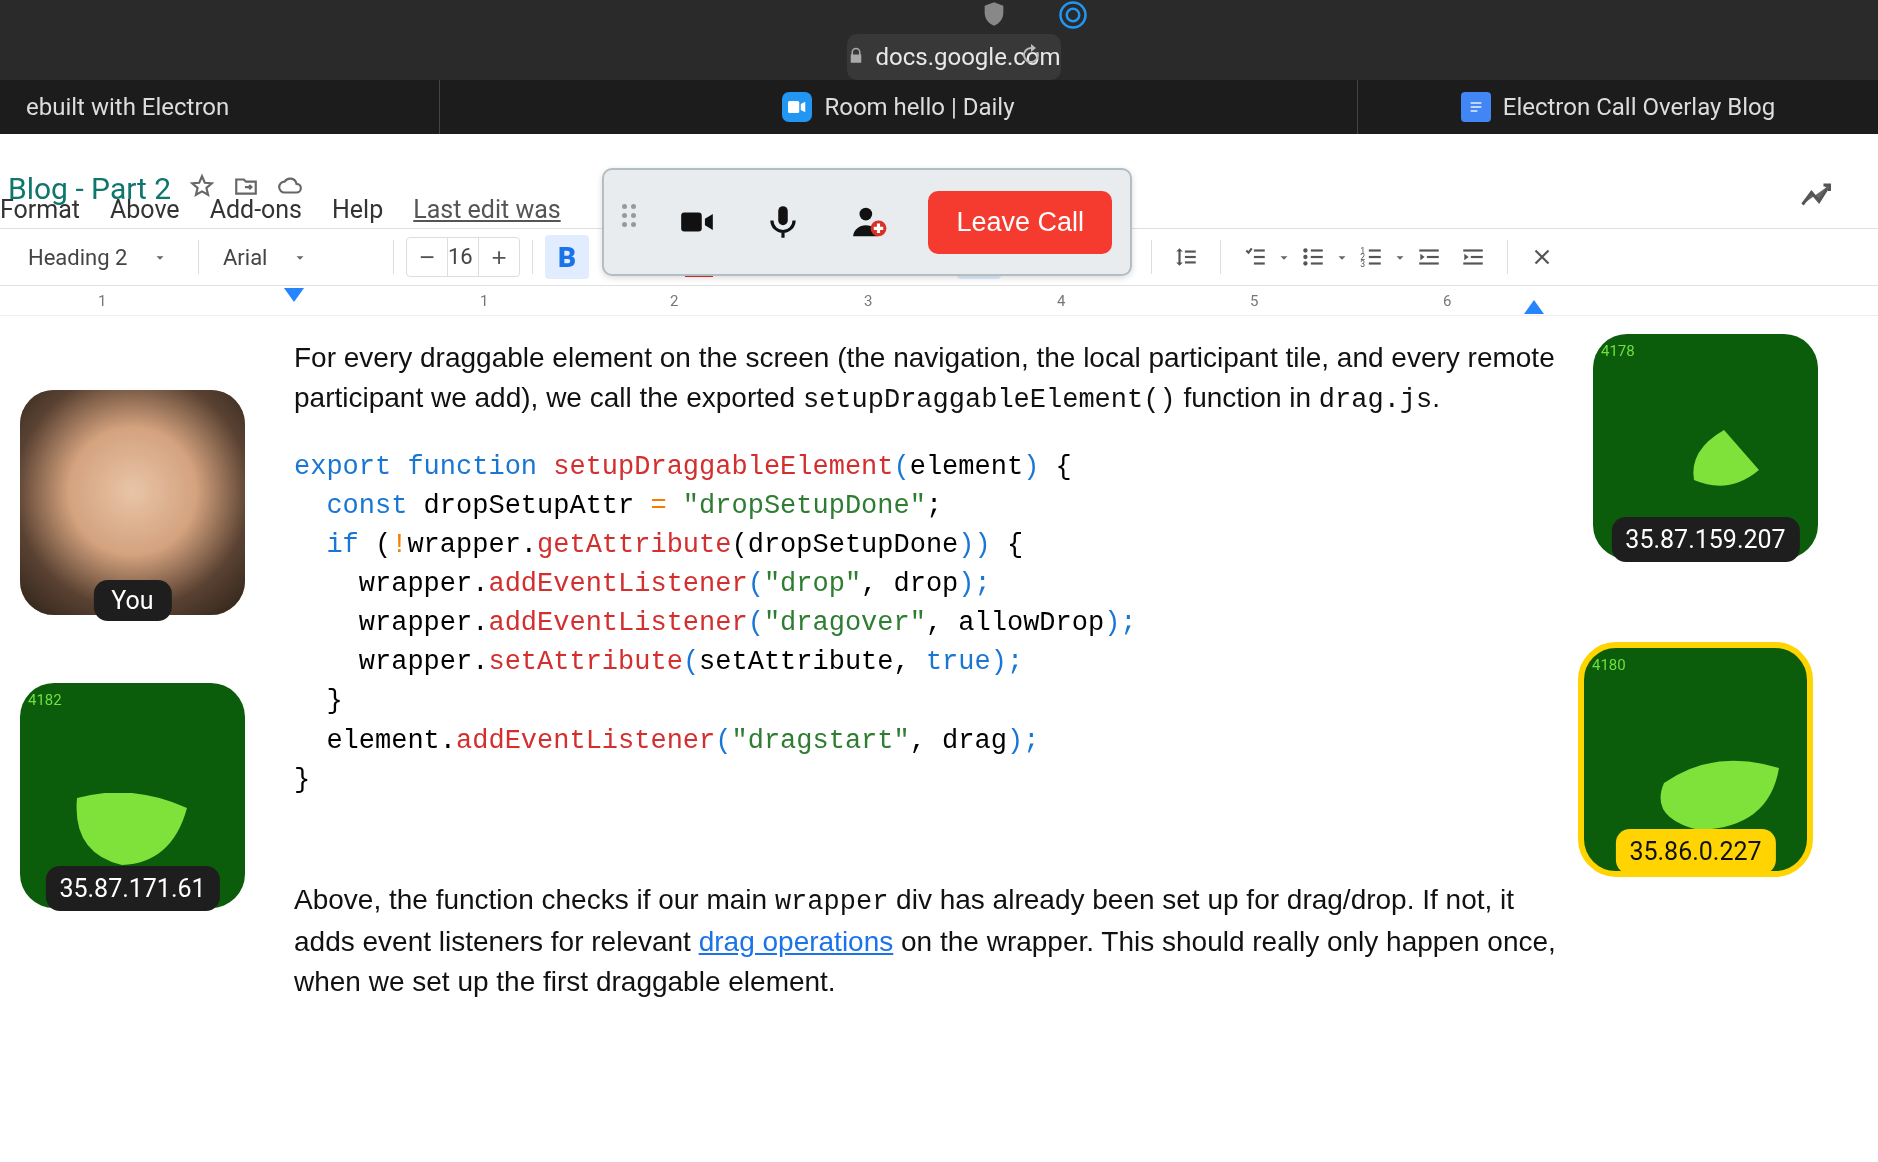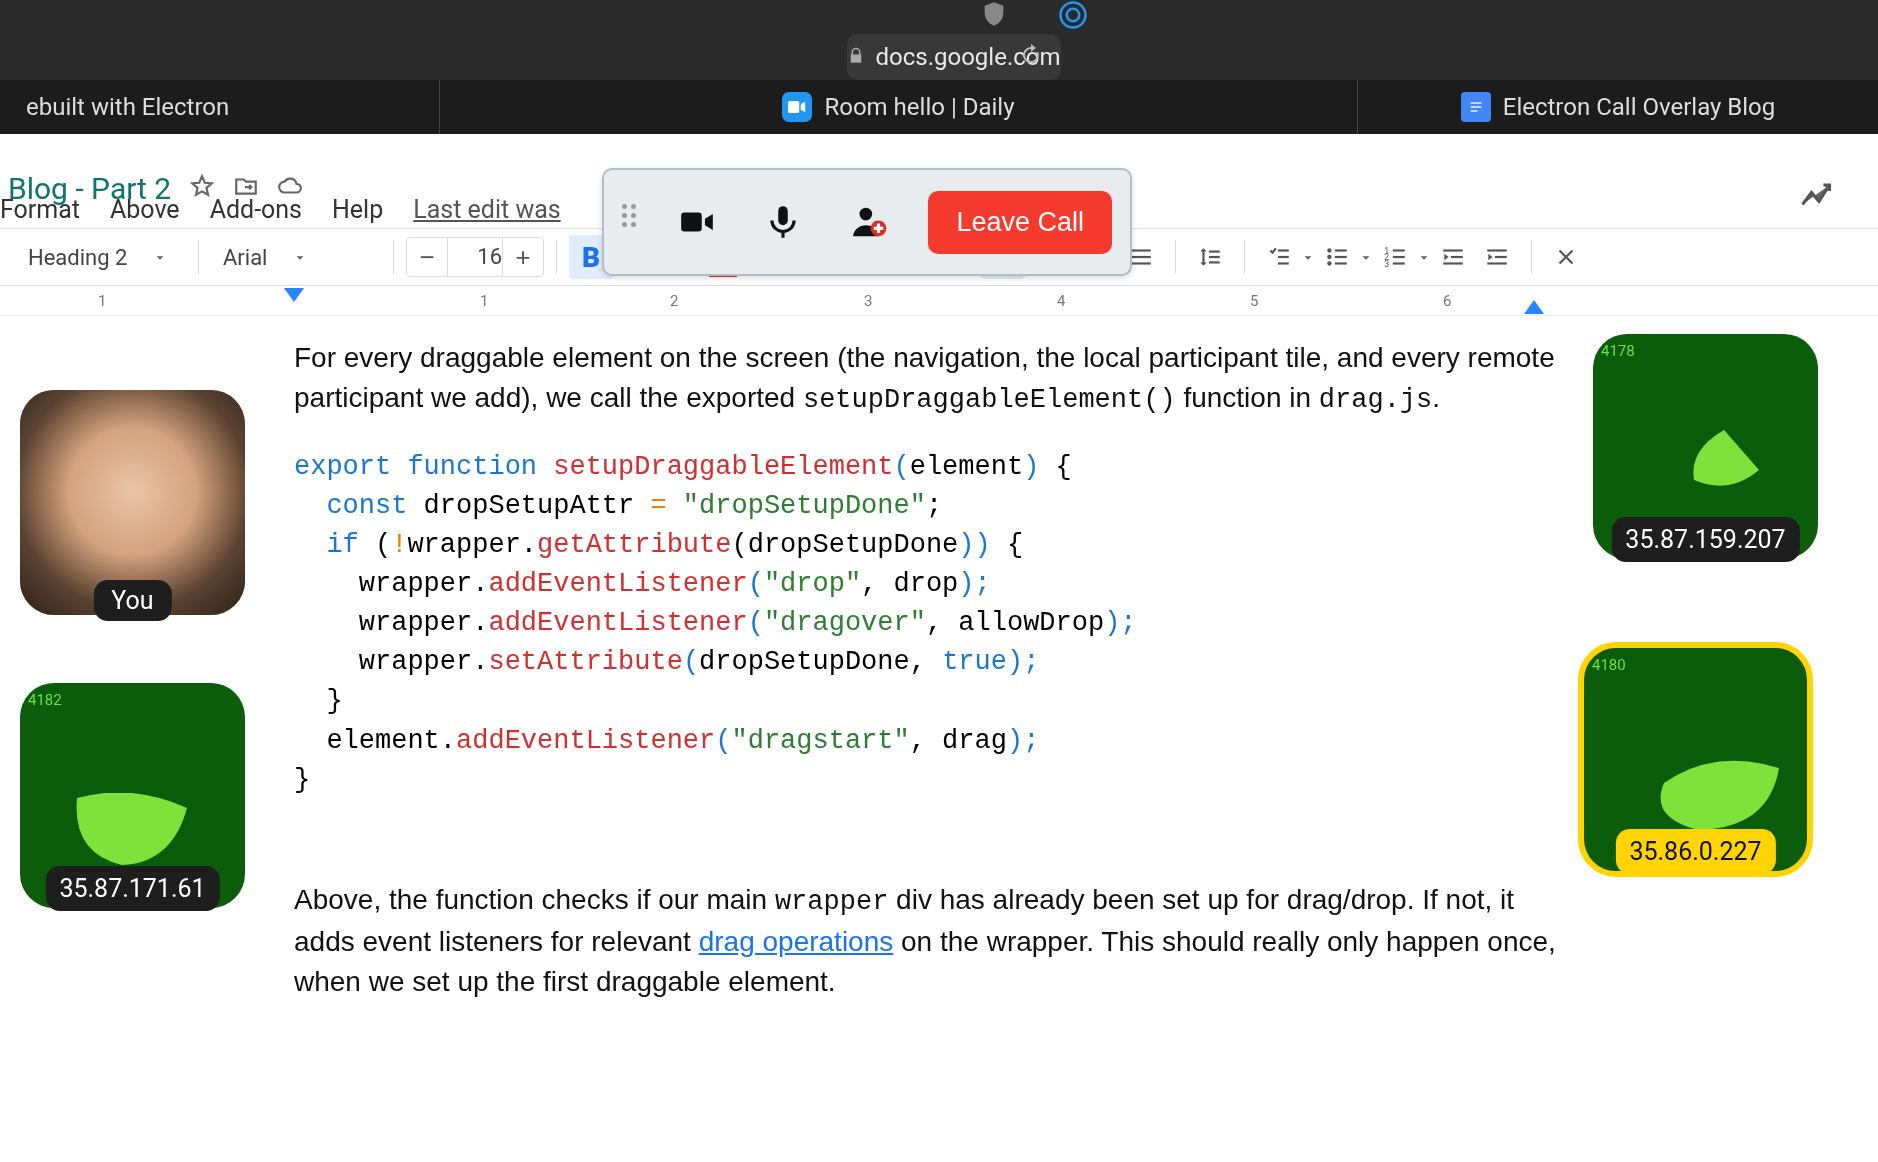--- a/index.html
+++ b/index.html
@@ -198,21 +198,21 @@
   border: 1px solid #ddd;
   border-radius: 4px;
   height: 40px;
 }
 .font-size-stepper button {
   width: 40px; height: 100%;
   background: none; border: none;
   font-size: 26px; color: #555; cursor: pointer;
 }
 .font-size-stepper .fsv {
-  width: 56px; text-align: right;
+  width: 32px; text-align: left;
   border-left: 1px solid #ddd;
   border-right: 1px solid #ddd;
   font-size: 22px;
   line-height: 38px;
 }
 .tb-btn {
   width: 44px; height: 44px;
   display: flex; align-items: center; justify-content: center;
   cursor: pointer;
   border-radius: 4px;
@@ -633,21 +633,21 @@
 
   <p>
     <span>For every draggable element on the screen (the navigation, the local participant tile, and every remote participant we add), we call the exported </span><span class="code-inline">setupDraggableElement()</span><span> function in </span><span class="code-inline">drag.js</span><span>.</span>
   </p>
 
   <div class="code-block"><span class="kw-blue">export</span> <span class="kw-blue">function</span> <span class="kw-red">setupDraggableElement</span><span class="kw-paren">(</span><span class="kw-black">element</span><span class="kw-paren">)</span><span class="kw-black"> {</span>
   <span class="kw-blue">const</span><span class="kw-black"> dropSetupAttr </span><span class="kw-orange">=</span><span class="kw-string"> "dropSetupDone"</span><span class="kw-black">;</span>
   <span class="kw-blue">if</span><span class="kw-black"> (</span><span class="kw-orange">!</span><span class="kw-black">wrapper.</span><span class="kw-red">getAttribute</span><span class="kw-black">(dropSetupDone</span><span class="kw-paren">))</span><span class="kw-black"> {</span>
 <span class="kw-black">    wrapper.</span><span class="kw-red">addEventListener</span><span class="kw-paren">(</span><span class="kw-string">"drop"</span><span class="kw-black">, drop</span><span class="kw-paren">);</span>
 <span class="kw-black">    wrapper.</span><span class="kw-red">addEventListener</span><span class="kw-paren">(</span><span class="kw-string">"dragover"</span><span class="kw-black">, allowDrop</span><span class="kw-paren">);</span>
-<span class="kw-black">    wrapper.</span><span class="kw-red">setAttribute</span><span class="kw-paren">(</span><span class="kw-black">dropSetupDone, </span><span class="kw-bool">true</span><span class="kw-paren">);</span>
+<span class="kw-black">    wrapper.</span><span class="kw-red">setAttribute</span><span class="kw-paren">(</span><span class="kw-black">setAttribute, </span><span class="kw-bool">true</span><span class="kw-paren">);</span>
 <span class="kw-black">  }</span>
 <span class="kw-black">  element.</span><span class="kw-red">addEventListener</span><span class="kw-paren">(</span><span class="kw-string">"dragstart"</span><span class="kw-black">, drag</span><span class="kw-paren">);</span>
 <span class="kw-black">}</span></div>
 
   <p class="para2">
     <span>Above, the function checks if our main </span><span class="code-inline">wrapper</span><span> div has already been set up for drag/drop. If not, it adds event listeners for relevant </span><a href="#" class="link">drag operations</a><span> on the wrapper. This should really only happen once, when we set up the first draggable element.</span>
   </p>
 </div>
 
 <div class="tile tile-local">

